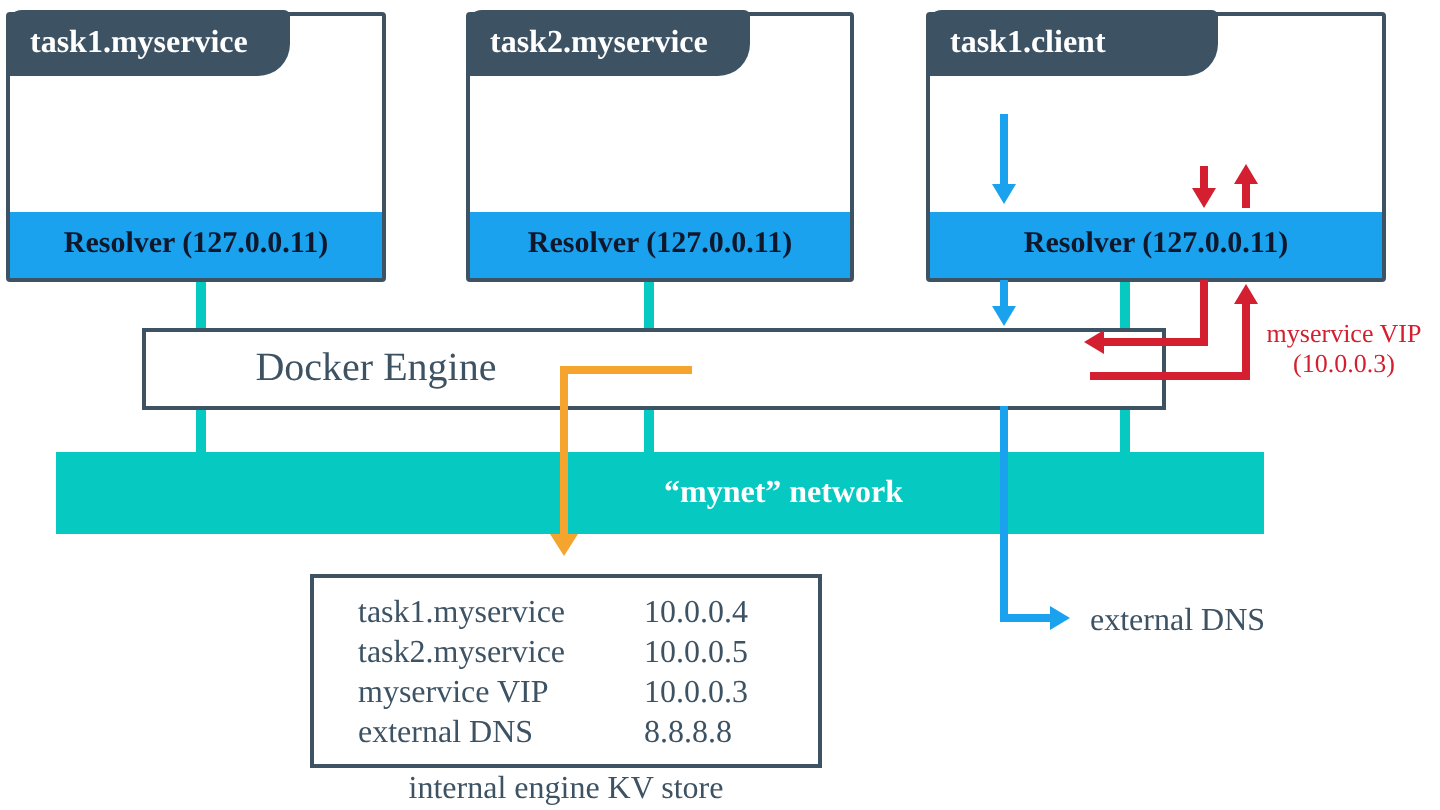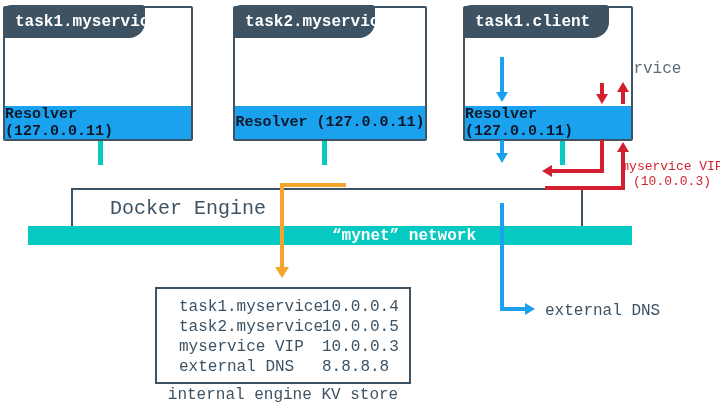--- a/index.html
+++ b/index.html
@@ -2,39 +2,39 @@
 <html style="--slate: #3d5364; --blue: #1ba2ee; --teal: #06c9c2; --orange: #f5a52e; --red: #d31f2f; --gray: #5e6b77;"><head>
 <meta charset="utf-8">
 <style>
   :root{
     --slate:#3d5364; --blue:#1ba2ee; --teal:#06c9c2;
     --orange:#f5a52e; --red:#d31f2f; --gray:#5e6b77;
   }
   html,body{margin:0;padding:0;background:#fff;}
   .stage{
     position:relative;width:720px;height:405px;background:#fff;overflow:hidden;
-    font-family:Liberation Mono, monospace;
+    font-family:Liberation Serif, serif;
   }
   
   .svc{position:absolute;top:6px;height:135px;background:#fff;
        border:2px solid var(--slate);border-radius:2px;box-sizing:border-box;z-index:2;}
   .tab{position:absolute;left:-2px;top:-3px;height:33px;background:var(--slate);
        border-radius:8px 3px 16px 0;display:flex;align-items:center;
        padding-left:12px;box-sizing:border-box;color:#fff;font-size:16px;font-weight:600;z-index:3;}
   .resolver{position:absolute;left:0;right:0;bottom:0;height:33px;background:var(--blue);
        color:#0f172a;font-size:15px;font-weight:600;display:flex;align-items:center;justify-content:center;}
   
   .engine{position:absolute;left:71px;top:164px;width:512px;height:41px;background:#fff;
-       border:2px solid var(--slate);box-sizing:border-box;z-index:2;margin-top:24px;}
+       border:2px solid var(--slate);box-sizing:border-box;z-index:2;}
   .engine-label{position:absolute;left:0;top:0;width:230px;height:100%;display:flex;
        align-items:center;justify-content:center;color:var(--slate);font-size:20px;}
   .dns{position:absolute;left:273px;top:2px;width:192px;height:33px;background:var(--orange);
        color:#fff;font-size:15px;font-weight:600;display:flex;align-items:center;justify-content:center;}
   
-  .mynet{position:absolute;left:28px;top:226px;width:604px;height:19px;background:var(--teal);z-index:2;}
+  .mynet{position:absolute;left:28px;top:226px;width:604px;height:41px;background:var(--teal);z-index:2;}
   .mynet-label{position:absolute;left:304px;top:0;height:100%;display:flex;align-items:center;
        color:#fff;font-size:16px;font-weight:600;}
   
   .kv{position:absolute;left:155px;top:287px;width:256px;height:97px;background:#fff;
       border:2px solid var(--slate);box-sizing:border-box;padding:8px 0 0 22px;z-index:2;}
   .kv-row{display:flex;height:20px;align-items:center;color:var(--slate);font-size:16px;}
   .kv-key{width:143px;}
   .kv-caption{position:absolute;left:155px;top:386px;width:256px;text-align:center;
       color:var(--slate);font-size:16px;}
   
@@ -77,21 +77,21 @@
     <div class="resolver">Resolver (127.0.0.11)</div>
   </div>
 
   <div class="svc" style="left:233px;width:194px;">
     <div class="tab" style="width:142px;">
       <span>task2.myservice</span>
     </div>
     <div class="resolver">Resolver (127.0.0.11)</div>
   </div>
 
-  <div class="svc" style="left:463px;width:170px;">
+  <div class="svc" style="left:463px;width:230px;">
     <div class="tab" style="width:146px;">
       <span>task1.client</span>
     </div>
     <div class="resolver">Resolver (127.0.0.11)</div>
   </div>
 
   <div class="txt t-curl1">curl docker.com</div>
   <div class="txt t-curl2">curl myservice</div>
 
   <div class="ln c-blue" style="left:500px;top:57px;width:4px;height:36px;"></div>

